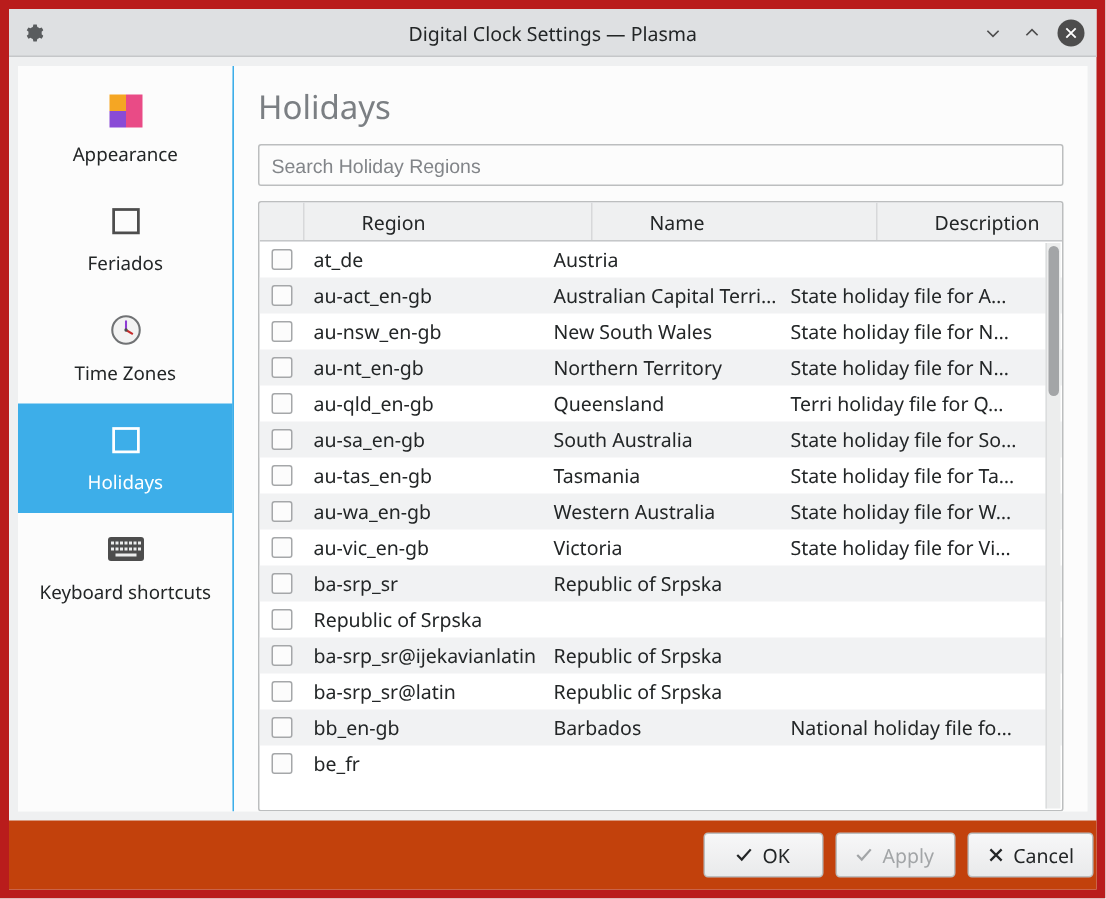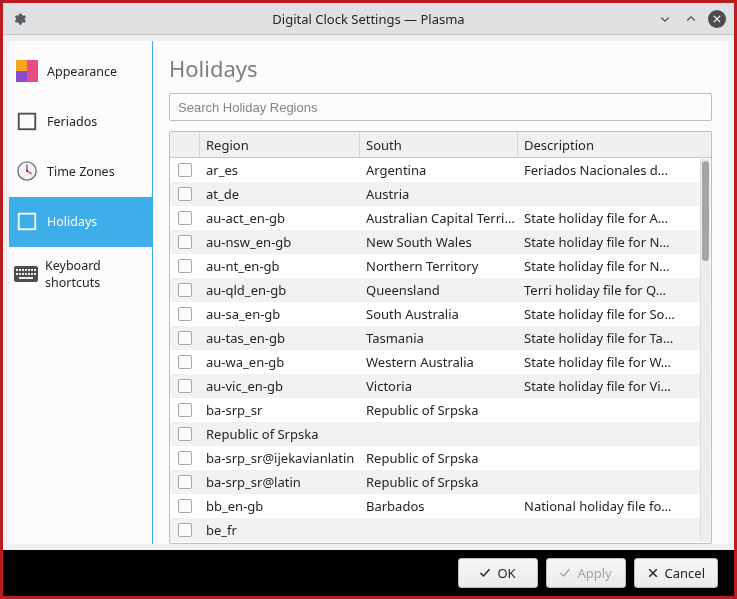--- a/index.html
+++ b/index.html
@@ -9,21 +9,21 @@
   color: #232627;
   background: #dee0e2;
   width: 737px;
   height: 599px;
   overflow: hidden;
 }
 .window {
   width: 737px;
   height: 599px;
   background: #eff0f1;
-  border: 3px solid #b91c1c;
+  border: 6px solid #b91c1c;
   display: flex;
   flex-direction: column;
 }
 .titlebar {
   height: 32px;
   background: #dee0e2;
   border-bottom: 1px solid #c5c7c9;
   display: flex;
   align-items: center;
   padding: 0 8px;
@@ -73,21 +73,21 @@
   content: "";
   position: absolute;
   right: -1px;
   top: 0;
   bottom: 0;
   width: 1px;
   background: linear-gradient(to bottom, transparent 0%, #3daee9 8%, #3daee9 92%, transparent 100%);
 }
 .sidebar-item {
   display: flex;
-  flex-direction: row;
+  flex-direction: column;
   align-items: center;
   padding: 10px 4px 12px;
   gap: 6px;
   cursor: pointer;
 }
 .sidebar-item.active {
   background: #3daee9;
   color: #fff;
 }
 .sidebar-item .icon {
@@ -134,20 +134,21 @@
   position: relative;
 }
 .table-header {
   display: flex;
   background: #eff0f1;
   height: 26px;
   align-items: center;
   font-size: 13px;
   color: #232627;
   border-bottom: 1px solid #c5c7c9;
+  gap: 32px;
 }
 .col-check { width: 30px; flex-shrink: 0; display:flex; justify-content:center; }
 .col-region { width: 160px; flex-shrink: 0; padding-left: 6px; }
 .col-name { width: 158px; flex-shrink: 0; padding-left: 6px; }
 .col-desc { flex: 1; padding-left: 6px; padding-right: 12px; }
 .table-header > div { border-right: 1px solid #d7d8da; height: 100%; display:flex; align-items:center; }
 .table-header > div:last-child { border-right: none; }
 .table-body {
   flex: 1;
   overflow: hidden;
@@ -187,22 +188,22 @@
   top: 2px;
   height: 100px;
   border-radius: 4px;
   background: #a3a5a7;
 }
 
 .button-bar {
   display: flex;
   justify-content: flex-end;
   gap: 8px;
-  padding: 8px 16px;
-  background: #000000;
+  padding: 8px 2px;
+  background: #c2410c;
 }
 .btn {
   height: 30px;
   min-width: 80px;
   padding: 0 12px;
   border: 1px solid #bcbebf;
   border-radius: 3px;
   background: linear-gradient(to bottom, #f7f7f8, #e9eaeb);
   display: flex;
   align-items: center;
@@ -330,35 +331,27 @@
       <h1 class="page-title">Holidays</h1>
       <input class="search-input" type="text" placeholder="Search Holiday Regions" style="">
 
       <div class="table-wrap">
         <div class="table-header">
           <div class="col-check"></div>
           <div class="col-region">
               <span>Region</span>
             </div>
           <div class="col-name">
-              <span>South</span>
+              <span>Name</span>
             </div>
           <div class="col-desc">
               <span>Description</span>
             </div>
         </div>
         <div class="table-body" id="table-body">
-            <div class="table-row">
-              <div class="col-check">
-                <div class="checkbox"></div>
-              </div>
-              <div class="col-region cell">ar_es</div>
-              <div class="col-name cell">Argentina</div>
-              <div class="col-desc cell">Feriados Nacionales d…</div>
-            </div>
             <div class="table-row">
               <div class="col-check">
                 <div class="checkbox"></div>
               </div>
               <div class="col-region cell">at_de</div>
               <div class="col-name cell">Austria</div>
               <div class="col-desc cell"></div>
             </div>
             <div class="table-row">
               <div class="col-check">

